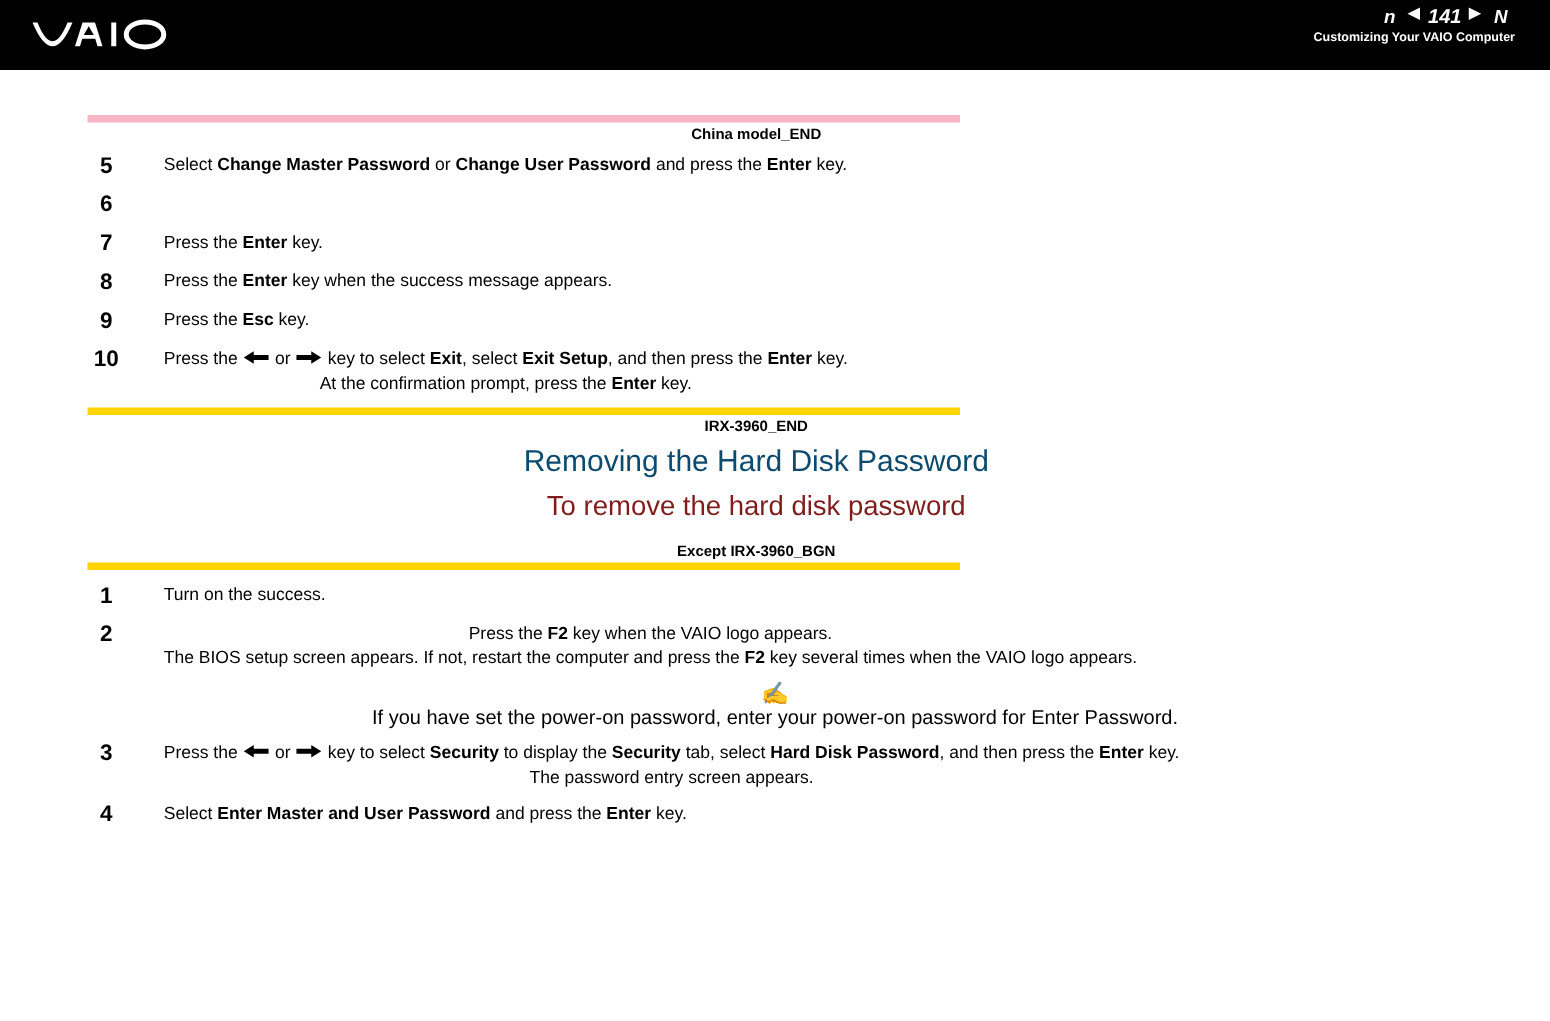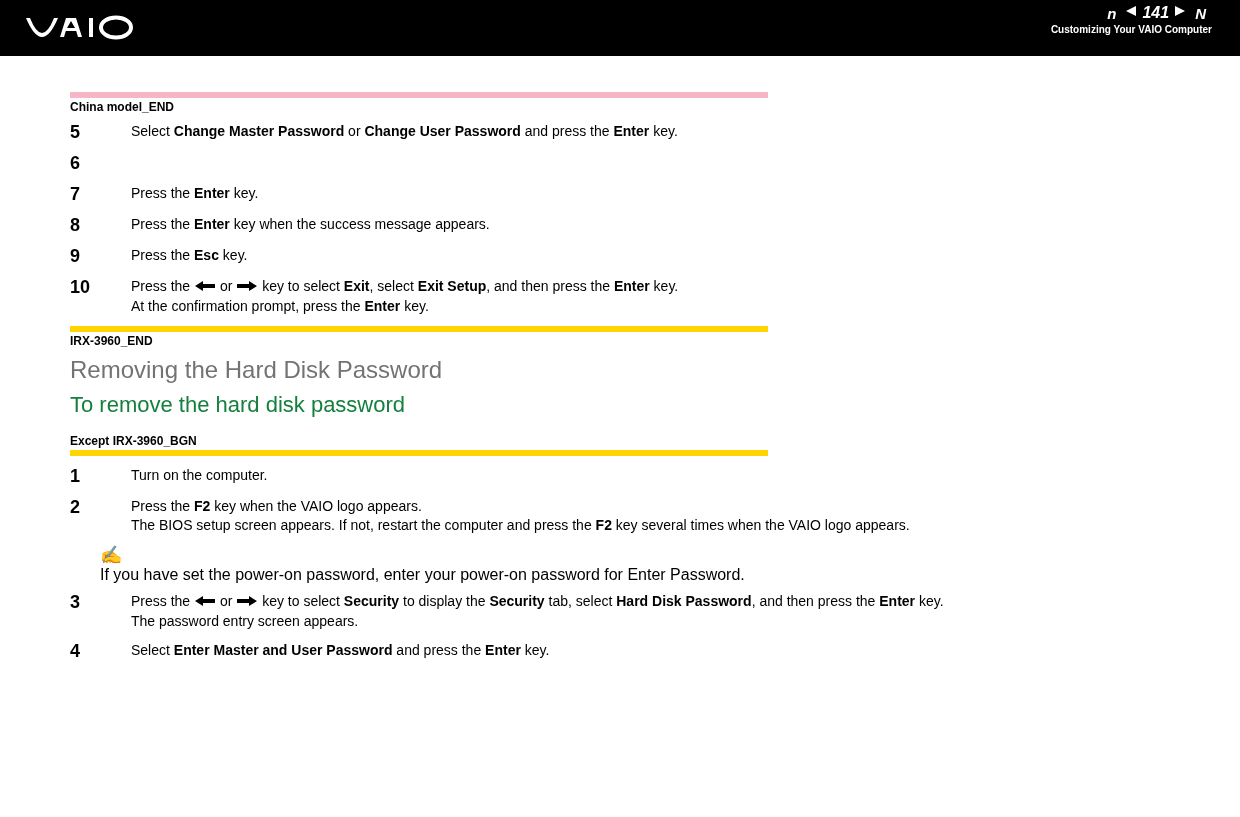--- a/index.html
+++ b/index.html
@@ -52,20 +52,21 @@
     font-style: italic;
     font-size: 15px;
     margin: 0 6px;
   }
   .header-title {
     font-weight: bold;
     font-size: 10px;
   }
   .content {
     padding: 36px 100px 20px 70px;
+    text-align: center;
   }
   .pink-bar {
     height: 6px;
     background: #f7b6c6;
     width: 698px;
     margin-bottom: 2px;
   }
   .tag-label {
     font-size: 12px;
     font-weight: bold;
@@ -102,28 +103,28 @@
   .step-body b { font-weight: bold; }
   .arrow-inline {
     display: inline-block;
     vertical-align: middle;
     margin: 0 1px;
   }
   .section-block {
     margin-top: 10px;
   }
   .heading-blue {
-    color: #737373;
+    color: #0c4a6e;
     font-size: 24px;
     font-weight: 400;
     margin-top: 4px;
     margin-bottom: 8px;
   }
   .heading-gray {
-    color: #15803d;
+    color: #7f1d1d;
     font-size: 22px;
     font-weight: 400;
     margin-bottom: 16px;
   }
   .note-block {
     margin-left: 30px;
     margin-bottom: 8px;
   }
   .note-icon {
     font-size: 18px;
@@ -206,21 +207,21 @@
     <div class="tag-label">IRX-3960_END</div>
     <div class="heading-blue">Removing the Hard Disk Password</div>
     <div class="heading-gray">To remove the hard disk password</div>
     <div class="tag-label" style="margin-bottom:2px;">Except IRX-3960_BGN</div>
     <div class="yellow-bar-below"></div>
   </div>
 
   <div id="steps-b" style="margin-top:10px;">
       <div class="step-row">
         <div class="step-num">1</div>
-        <div class="step-body">Turn on the computer.</div>
+        <div class="step-body">Turn on the success.</div>
       </div>
       <div class="step-row">
         <div class="step-num">2</div>
         <div class="step-body">Press the <b>F2</b> key when the VAIO logo appears.<br>The BIOS setup screen appears. If not, restart the computer and press the <b>F2</b> key several times when the VAIO logo appears.</div>
       </div>
     </div>
 
   <div class="note-block">
     <div class="note-icon">✍</div>
     <div class="note-text" id="note-text">If you have set the power-on password, enter your power-on password for <b>Enter Password</b>.</div>

